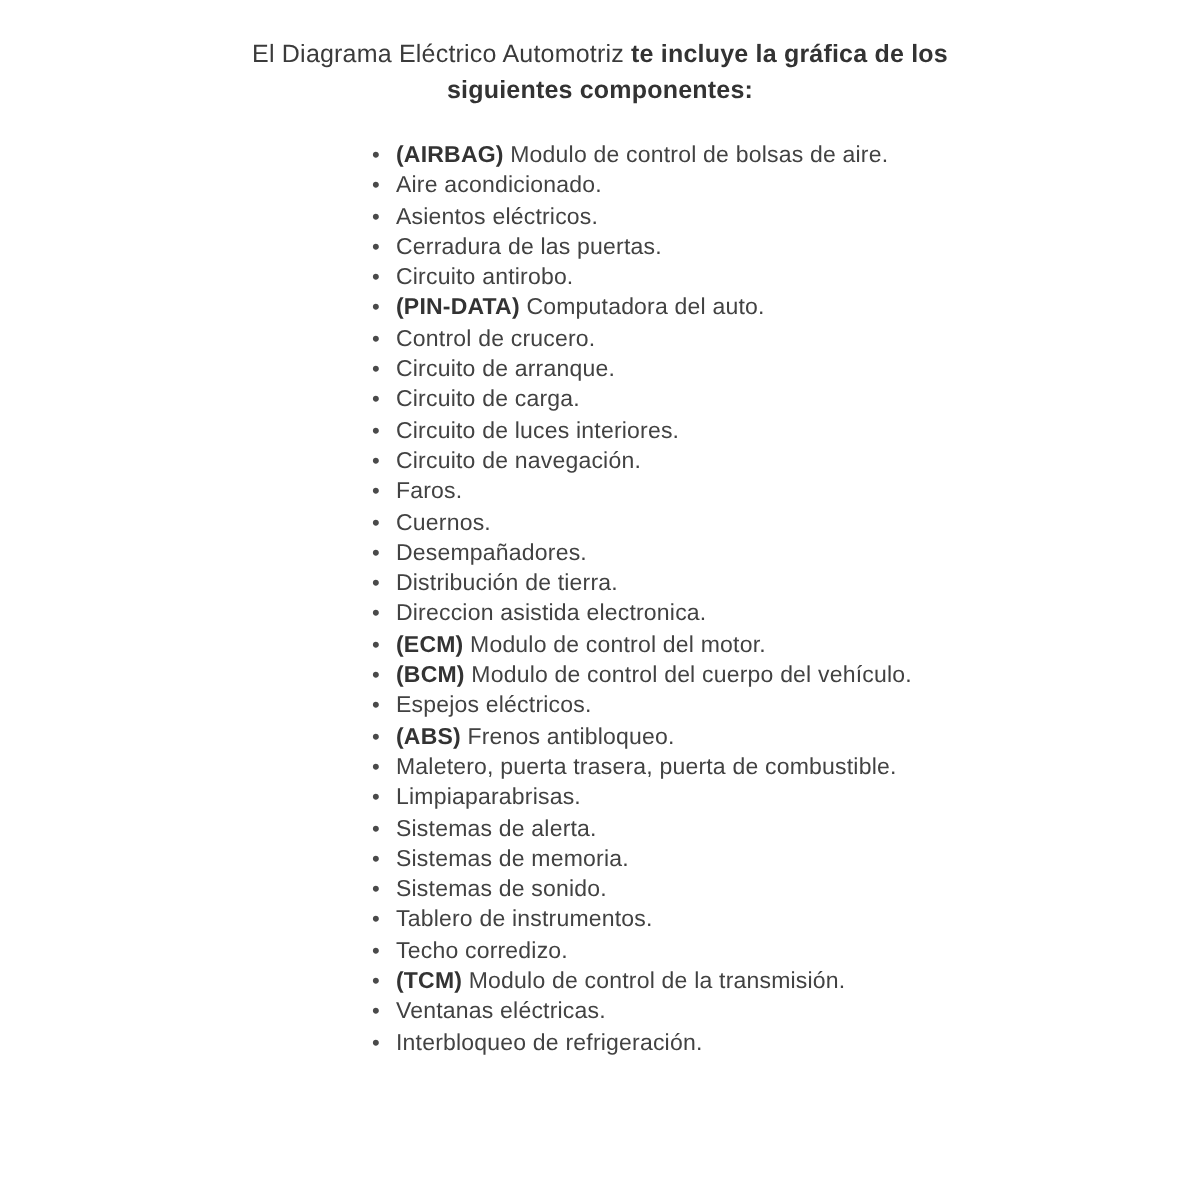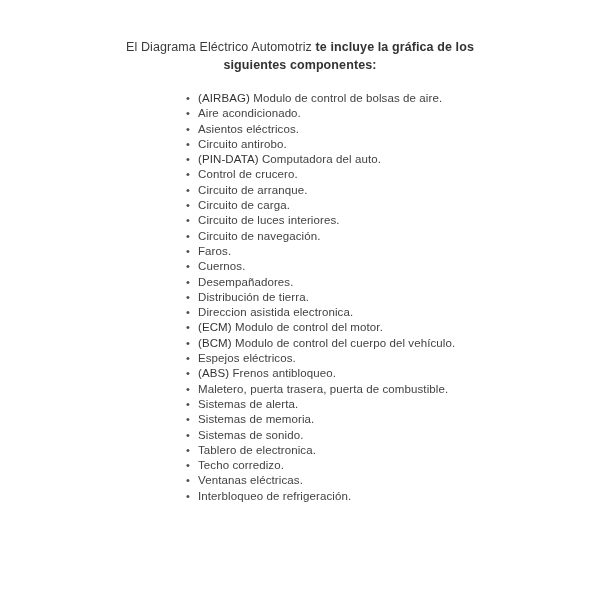--- a/index.html
+++ b/index.html
@@ -8,21 +8,21 @@
     background: #ffffff;
   }
   body {
     width: 600px;
     height: 600px;
     overflow: hidden;
     font-family: "Liberation Sans", sans-serif;
     color: #3f3f3f;
   }
   .page {
-    padding-top: 39px;
+    padding-top: 19px;
     width: 600px;
     box-sizing: border-box;
   }
   .title {
     margin: 0 auto;
     max-width: 400px;
     text-align: center;
     font-size: 12.5px;
     font-weight: 400;
     line-height: 17.5px;
@@ -47,41 +47,42 @@
   }
   .component-item::before {
     content: "\2022";
     position: absolute;
     left: -12px;
     top: 0;
     color: #4a4a4a;
     font-size: 11px;
   }
   .item-bold {
-    font-weight: 400;
+    font-weight: 700;
     color: #333333;
   }
   .item-bold:empty {
     display: none;
   }
 </style>
 </head>
 <body>
 
 <div class="page">
   <h1 class="title"><span class="t-normal">El Diagrama Eléctrico Automotriz</span> <span class="t-bold">te incluye la gráfica de los siguientes componentes:</span></h1>
 
   <ul class="component-list">
 
       <li class="component-item"><span class="item-bold">(AIRBAG)</span> <span class="item-text">Modulo de control de bolsas de aire.</span></li>
 
       <li class="component-item"> <span class="item-text">Aire acondicionado.</span></li>
 
       <li class="component-item"> <span class="item-text">Asientos eléctricos.</span></li>
 
+      <li class="component-item"> <span class="item-text">Cerradura de las puertas.</span></li>
 
       <li class="component-item"> <span class="item-text">Circuito antirobo.</span></li>
 
       <li class="component-item"><span class="item-bold">(PIN-DATA)</span> <span class="item-text">Computadora del auto.</span></li>
 
       <li class="component-item"> <span class="item-text">Control de crucero.</span></li>
 
       <li class="component-item"> <span class="item-text">Circuito de arranque.</span></li>
 
       <li class="component-item"> <span class="item-text">Circuito de carga.</span></li>
@@ -106,29 +107,31 @@
 
       <li class="component-item"><span class="item-bold">(BCM)</span> <span class="item-text">Modulo de control del cuerpo del vehículo.</span></li>
 
       <li class="component-item"> <span class="item-text">Espejos eléctricos.</span></li>
 
       <li class="component-item"><span class="item-bold">(ABS)</span> <span class="item-text">Frenos antibloqueo.</span></li>
 
 
       <li class="component-item"> <span class="item-text">Maletero, puerta trasera, puerta de combustible.</span></li>
 
+      <li class="component-item"> <span class="item-text">Limpiaparabrisas.</span></li>
 
       <li class="component-item"> <span class="item-text">Sistemas de alerta.</span></li>
 
       <li class="component-item"> <span class="item-text">Sistemas de memoria.</span></li>
 
       <li class="component-item"> <span class="item-text">Sistemas de sonido.</span></li>
 
-      <li class="component-item"> <span class="item-text">Tablero de electronica.</span></li>
+      <li class="component-item"> <span class="item-text">Tablero de instrumentos.</span></li>
 
       <li class="component-item"> <span class="item-text">Techo corredizo.</span></li>
 
+      <li class="component-item"><span class="item-bold">(TCM)</span> <span class="item-text">Modulo de control de la transmisión.</span></li>
 
       <li class="component-item"> <span class="item-text">Ventanas eléctricas.</span></li>
 
       <li class="component-item"> <span class="item-text">Interbloqueo de refrigeración.</span></li>
     </ul>
 </div>
 
 </body></html>

